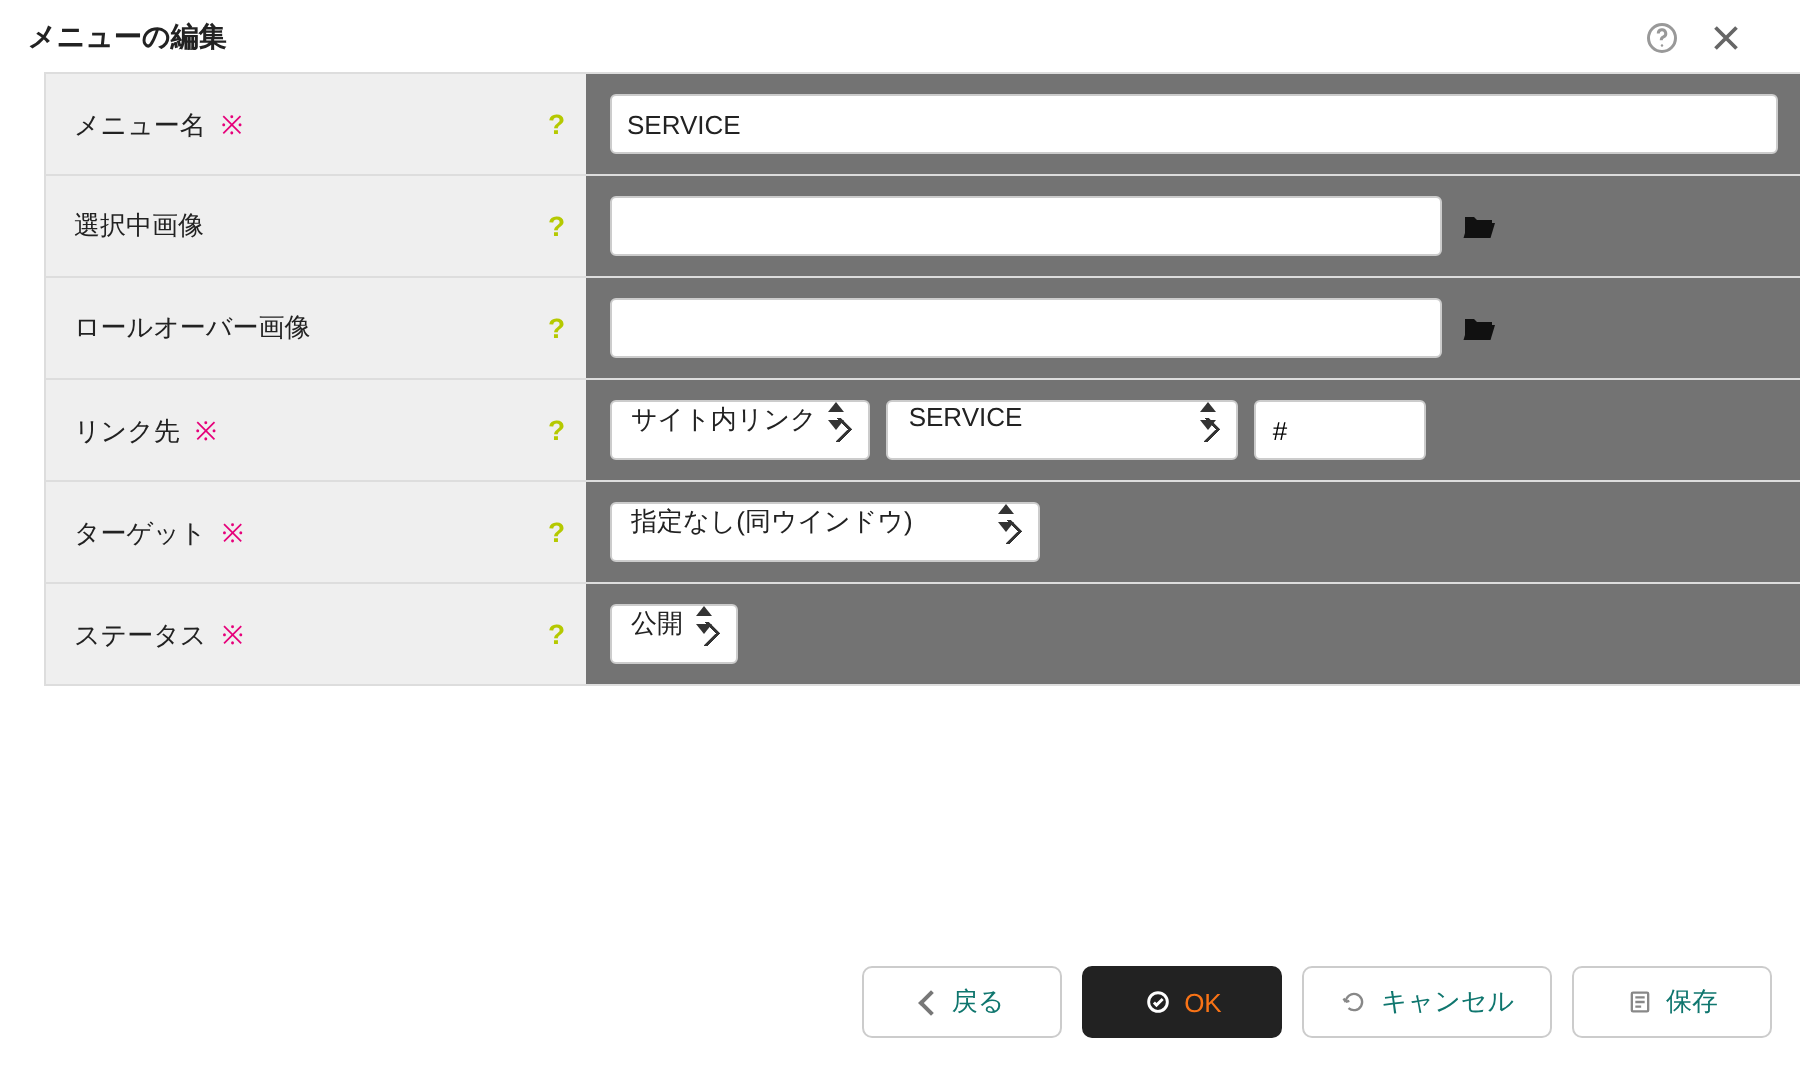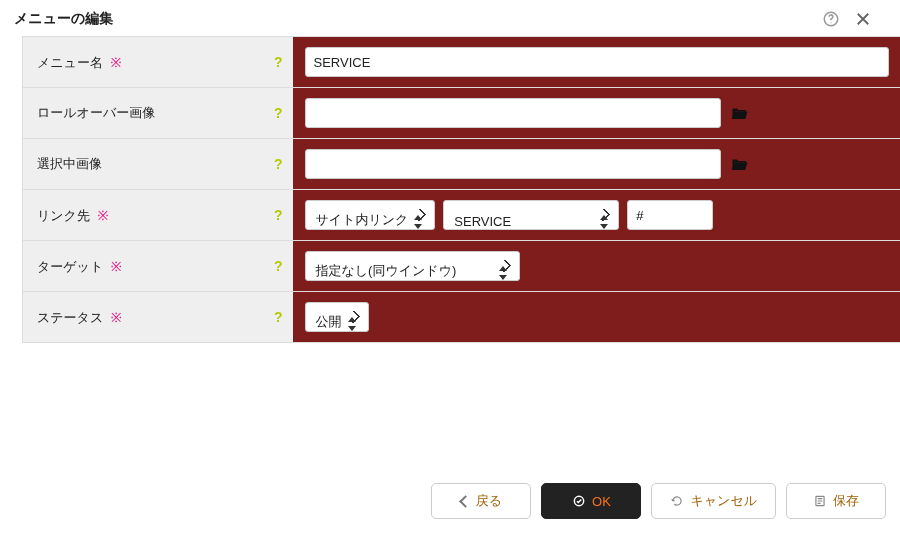--- a/index.html
+++ b/index.html
@@ -58,21 +58,21 @@
       font-weight: bold;
       font-size: 14px;
     }
     .required {
       color: #e6007a;
       margin-left: 4px;
     }
     .value-cell {
       padding: 10px 12px;
       vertical-align: middle;
-      background: #7f1d1d;
+      background: #737373;
     }
     .text-input {
       width: 100%;
       max-width: 590px;
       height: 30px;
       border: 1px solid #ccc;
       border-radius: 3px;
       padding: 0 8px;
       font-size: 13px;
       color: #222;
@@ -98,21 +98,21 @@
     }
     .folder-icon svg { width: 18px; height: 16px; }
     .select-like {
       height: 30px;
       border: 1px solid #ccc;
       border-radius: 3px;
       background: #fff;
       padding: 0 22px 0 10px;
       font-size: 13px;
       display: inline-flex;
-      align-items: flex-end;
+      align-items: flex-start;
       position: relative;
       cursor: pointer;
     }
     .select-like::after {
       content: "";
       position: absolute;
       right: 8px;
       top: 50%;
       transform: translateY(-50%);
       width: 8px;
@@ -148,21 +148,21 @@
       display: flex;
       gap: 10px;
     }
     .btn {
       height: 36px;
       min-width: 100px;
       padding: 0 18px;
       border: 1px solid #ccc;
       border-radius: 5px;
       background: #fff;
-      color: #a16207;
+      color: #0f766e;
       font-size: 13px;
       display: inline-flex;
       align-items: center;
       justify-content: center;
       gap: 6px;
       cursor: pointer;
     }
     .btn-primary {
       background: #222;
       color: #f97316;
@@ -203,38 +203,38 @@
       <span>メニュー名</span>
       <span class="required">※</span>
       <span class="help-icon">?</span>
     </td>
     <td class="value-cell">
       <input class="text-input" value="SERVICE" style="">
     </td>
   </tr>
   <tr>
     <td class="label-cell">
-      <span>ロールオーバー画像</span>
+      <span>選択中画像</span>
       <span class="help-icon">?</span>
     </td>
     <td class="value-cell">
       <div class="file-row">
         <input class="file-input" value="" style="">
         <span class="folder-icon">
           <svg viewBox="0 0 24 20">
                 <path fill="#111" d="M2 4h6l2 2h10v2H4.5L2 18V4z"></path>
                 <path fill="#111" d="M4 8h18l-3 10H1z"></path>
               </svg>
         </span>
       </div>
     </td>
   </tr>
   <tr>
     <td class="label-cell">
-      <span>選択中画像</span>
+      <span>ロールオーバー画像</span>
       <span class="help-icon">?</span>
     </td>
     <td class="value-cell">
       <div class="file-row">
         <input class="file-input" value="" style="">
         <span class="folder-icon">
           <svg viewBox="0 0 24 20">
                 <path fill="#111" d="M2 4h6l2 2h10v2H4.5L2 18V4z"></path>
                 <path fill="#111" d="M4 8h18l-3 10H1z"></path>
               </svg>

